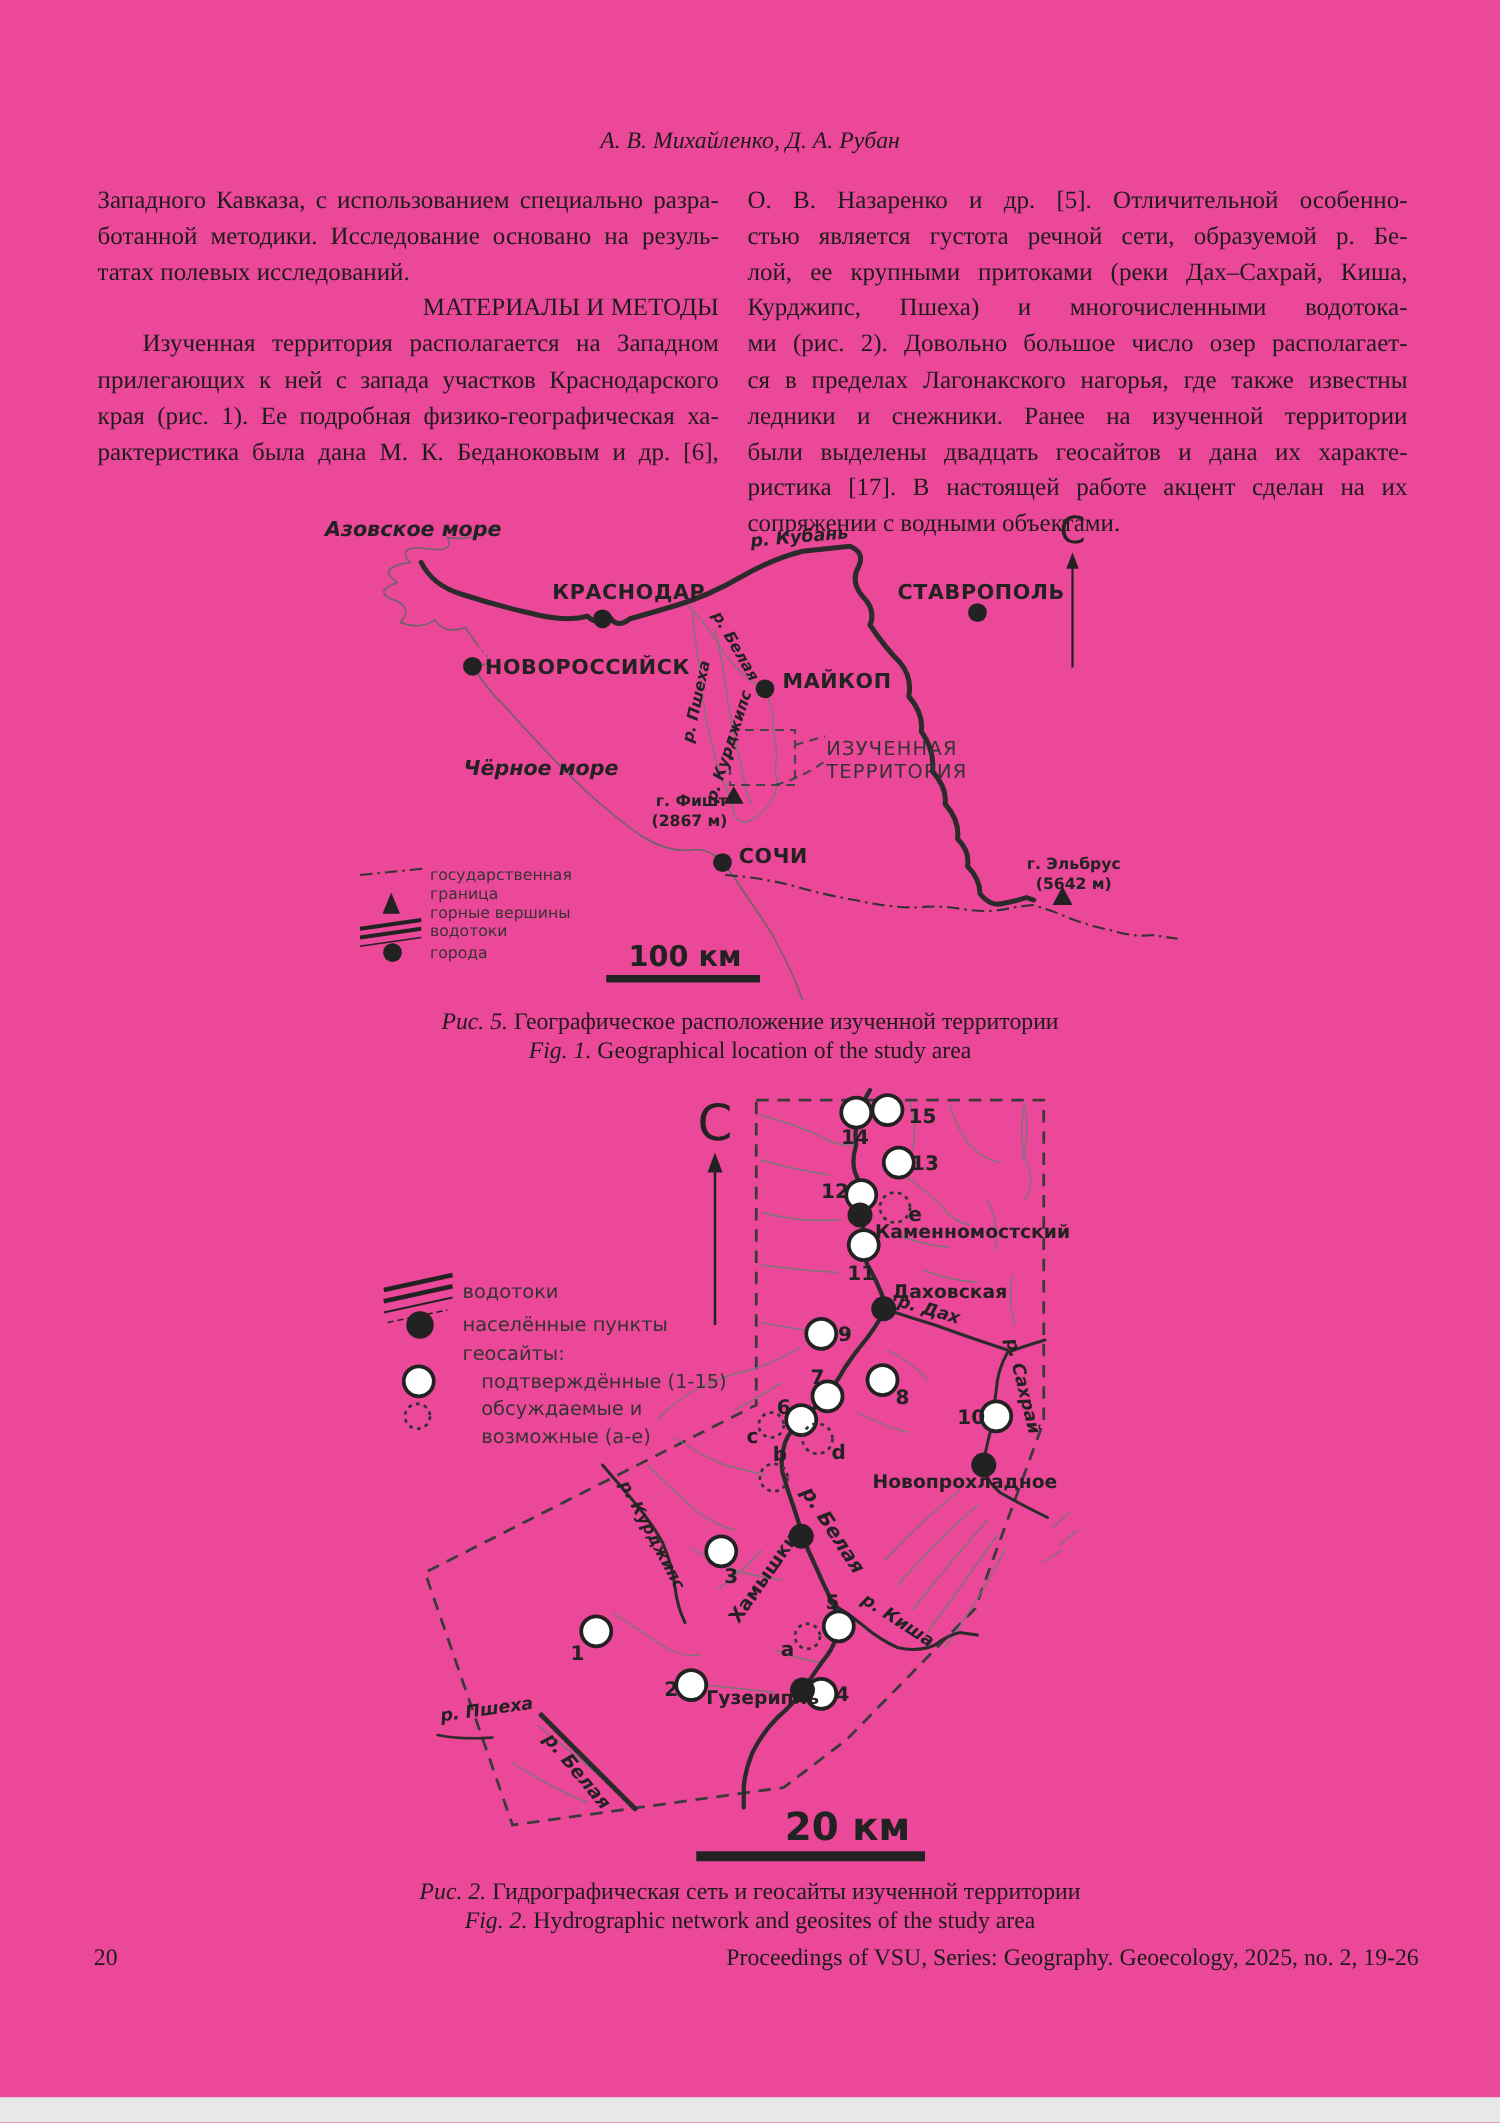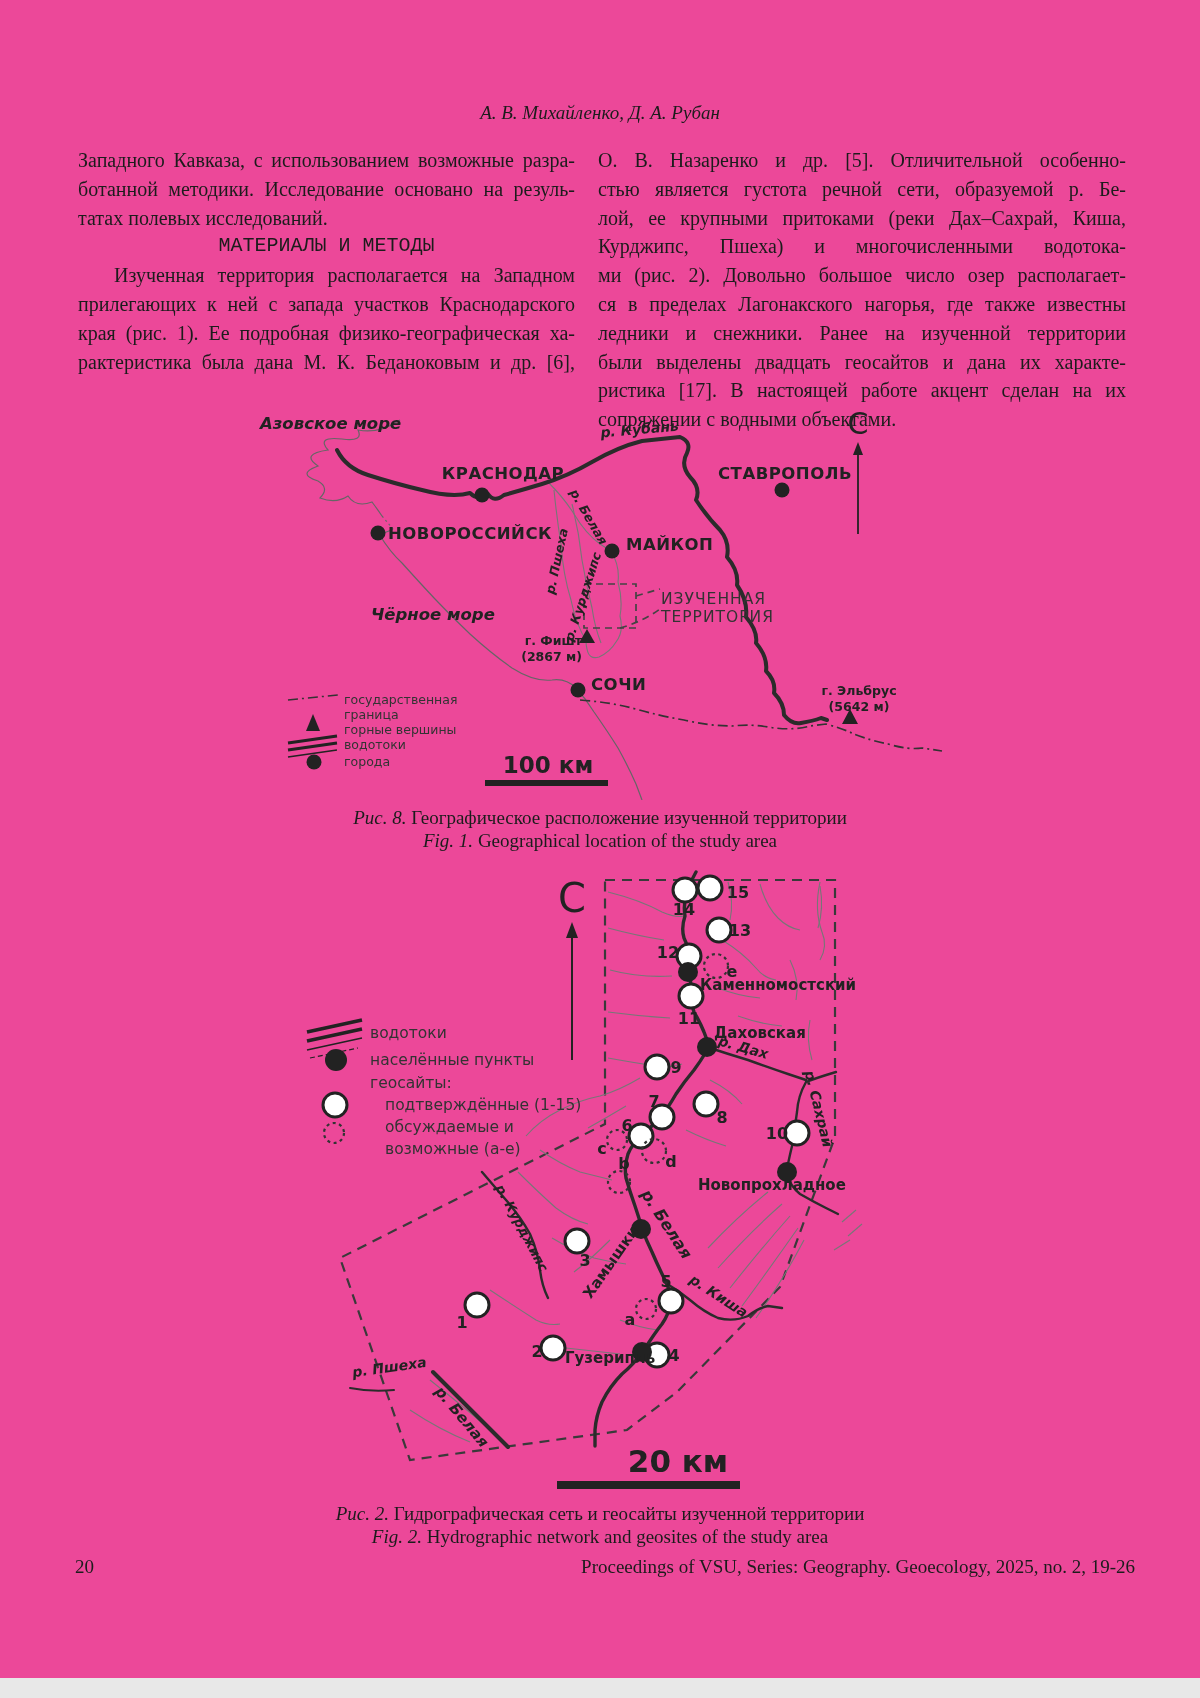--- a/index.html
+++ b/index.html
@@ -6,21 +6,21 @@
   .page{position:relative;width:1200px;height:1678px;background:#ec4899;margin:0 auto;
         font-family:"Liberation Serif",serif;color:#1c1c1c;overflow:hidden;}
   .authors{position:absolute;top:102px;left:0;width:100%;text-align:center;
            font-style:italic;font-size:19px;}
   .col{position:absolute;top:146px;font-size:20px;line-height:28.8px;}
   .col-left{left:78px;width:497px;}
   .col-right{left:598px;width:528px;}
   .jl{text-align:justify;text-align-last:justify;}
   .ll{text-align:left;}
   .indent{text-indent:36px;}
-  .colheading{text-align:center;font-family:Liberation Mono, monospace;}
+  .colheading{text-align:right;}
   .caption{position:absolute;left:0;width:100%;text-align:center;font-size:19px;line-height:23px;}
   .it{font-style:italic;}
   .figwrap{position:absolute;}
   .footer-left{position:absolute;left:75px;top:1556px;font-size:19px;}
   .footer-right{position:absolute;right:65px;top:1556px;font-size:19px;}
 
   
   svg text{font-family:"DejaVu Sans",sans-serif;fill:#222;}
   .coast{fill:none;stroke:#666;stroke-width:1.2;}
   .thin{fill:none;stroke:#777;stroke-width:1.1;}
@@ -49,21 +49,21 @@
   .settl{font-weight:bold;font-size:15px;}
 </style>
 </head>
 <body>
 
 <div class="page">
 
   <div class="authors">А. В. Михайленко, Д. А. Рубан</div>
 
   <div class="col col-left">
-    <div class="jl">Западного Кавказа, с использованием возможные разра-</div>
+    <div class="jl">Западного Кавказа, с использованием специально разра-</div>
     <div class="jl">ботанной методики. Исследование основано на резуль-</div>
     <div class="ll">татах полевых исследований.</div>
     <div class="colheading">МАТЕРИАЛЫ И МЕТОДЫ</div>
     <div class="jl indent">Изученная территория располагается на Западном</div>
     <div class="jl">прилегающих к ней с запада участков Краснодарского</div>
     <div class="jl">края (рис. 1). Ее подробная физико-географическая ха-</div>
     <div class="jl">рактеристика была дана М. К. Беданоковым и др. [6],</div>
   </div>
 
   <div class="col col-right">
@@ -154,21 +154,21 @@
     </g>
 
     <g>
       <text class="scaletext" x="318" y="391" text-anchor="middle">100 км</text>
       <rect x="255" y="398" width="123" height="6" fill="#222"></rect>
     </g>
   </svg>
   </div>
 
   <div class="caption" style="top:806px">
-    <div><span class="it">Рис. 8.</span><span> Географическое расположение изученной территории</span></div>
+    <div><span class="it">Рис. 5.</span><span> Географическое расположение изученной территории</span></div>
     <div><span class="it">Fig. 1.</span><span> Geographical location of the study area</span></div>
   </div>
 
   <div class="figwrap" style="left:290px;top:820px;">
   <svg width="620" height="680" viewBox="0 0 620 680">
 
     <path class="dashed2" d="M315,60 L545,60 L545,317 L490,467 L387,572 L337,610 L120,640 L50,438 L315,304 Z"></path>
 
     <g class="thin">
       <path d="M318,72 Q350,80 372,92 Q386,98 394,96"></path>

